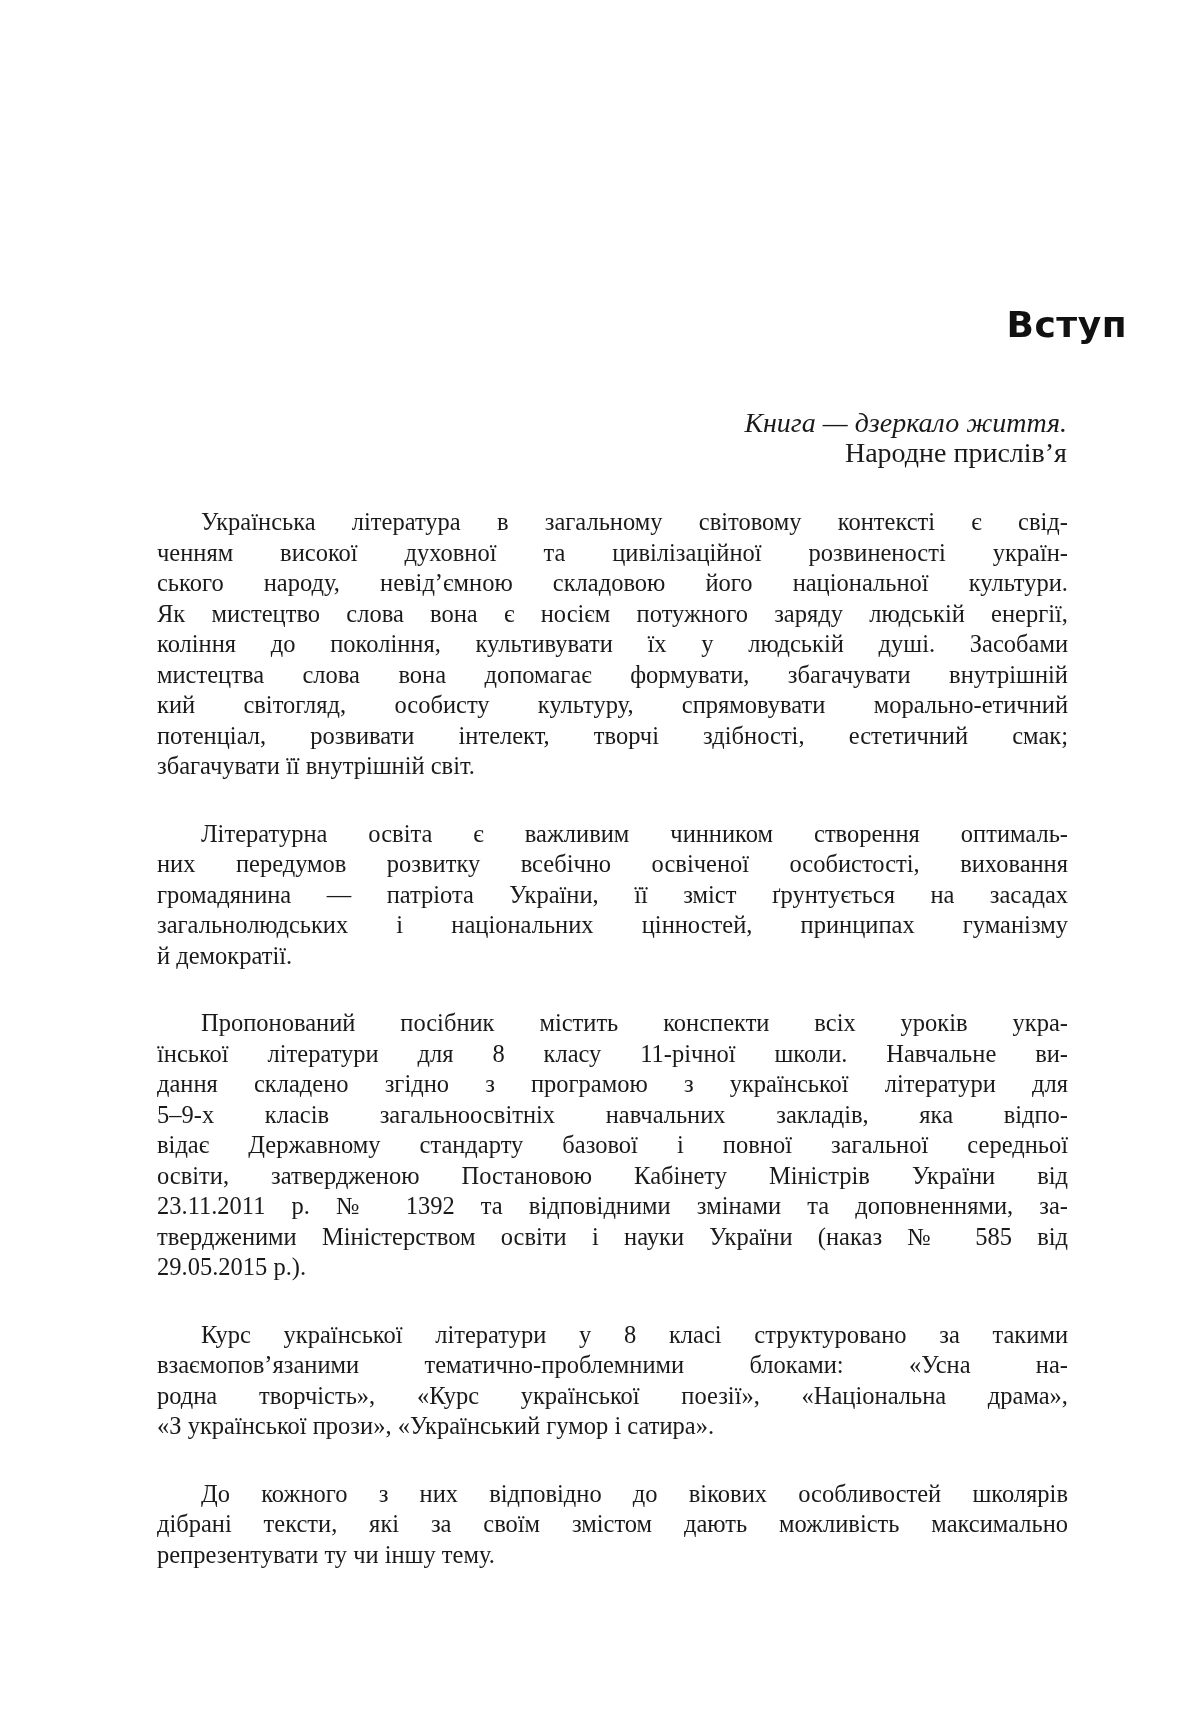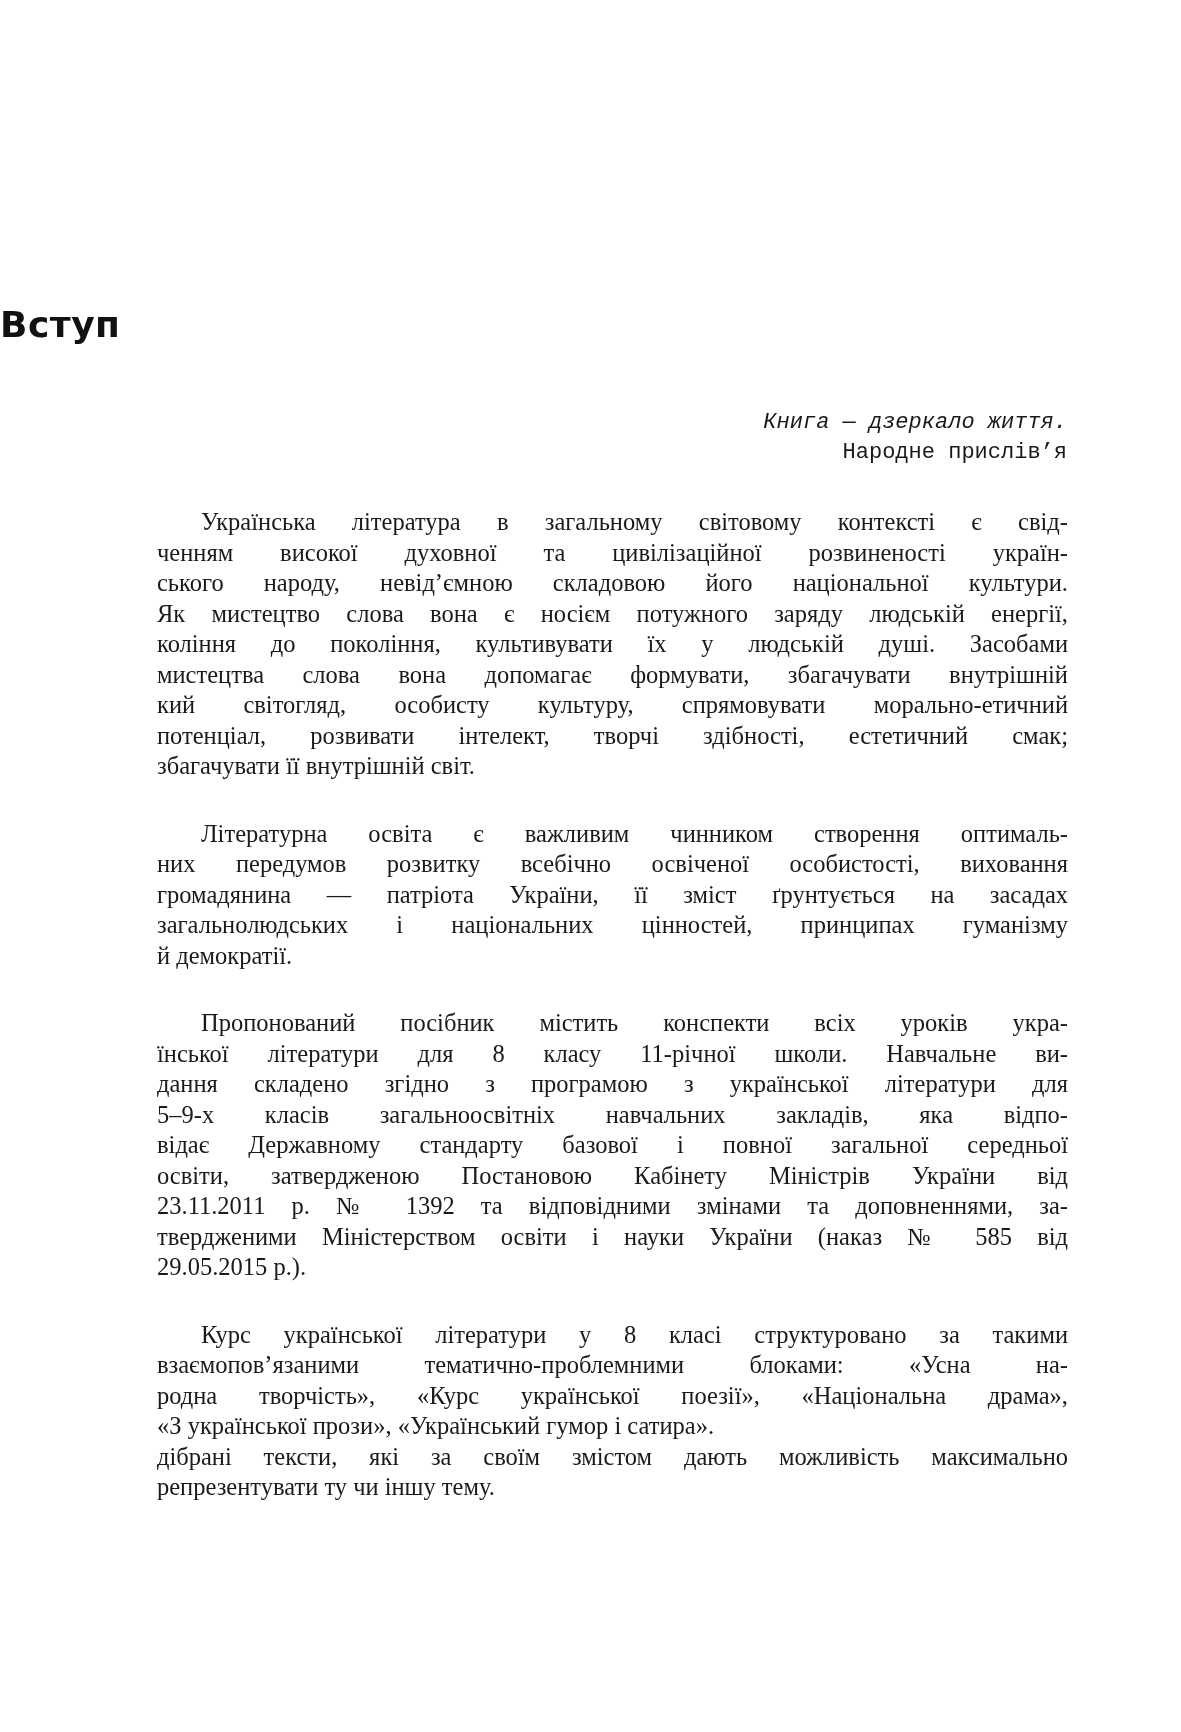--- a/index.html
+++ b/index.html
@@ -19,34 +19,34 @@
       left: 0; top: 0;
       width: 1181px;
       height: 1732px;
       background: #ffffff;
     }
     .title {
       position: absolute;
       left: 0;
       width: 1127px;
       top: 280px;
-      text-align: left;
+      text-align: right;
       font-family: "DejaVu Sans", sans-serif;
       font-weight: bold;
       font-size: 36px;
       letter-spacing: 0.5px;
       color: #111111;
     }
     .epigraph {
       position: absolute;
       right: 114px;
       top: 408px;
       text-align: right;
-      font-family: Liberation Mono, monospace;
-      font-size: 22px;
+      font-family: Liberation Serif, serif;
+      font-size: 28px;
       line-height: 30px;
       color: #1a1a1a;
     }
     .epigraph .quote {
       font-style: italic;
     }
     .body-text {
       position: absolute;
       left: 157px;
       width: 911px;
@@ -112,17 +112,18 @@
         <span class="line">твердженими Міністерством освіти і науки України (наказ № 585 від</span>
         <span class="line last">29.05.2015 р.).</span>
       </div>
       <div class="paragraph">
         <span class="line indent">Курс української літератури у 8 класі структуровано за такими</span>
         <span class="line">взаємопов’язаними тематично-проблемними блоками: «Усна на-</span>
         <span class="line">родна творчість», «Курс української поезії», «Національна драма»,</span>
         <span class="line last">«З української прози», «Український гумор і сатира».</span>
       </div>
       <div class="paragraph">
+        <span class="line indent">До кожного з них відповідно до вікових особливостей школярів</span>
         <span class="line">дібрані тексти, які за своїм змістом дають можливість максимально</span>
         <span class="line last">репрезентувати ту чи іншу тему.</span>
       </div>
     </div>
 </div>
 
 </body></html>

